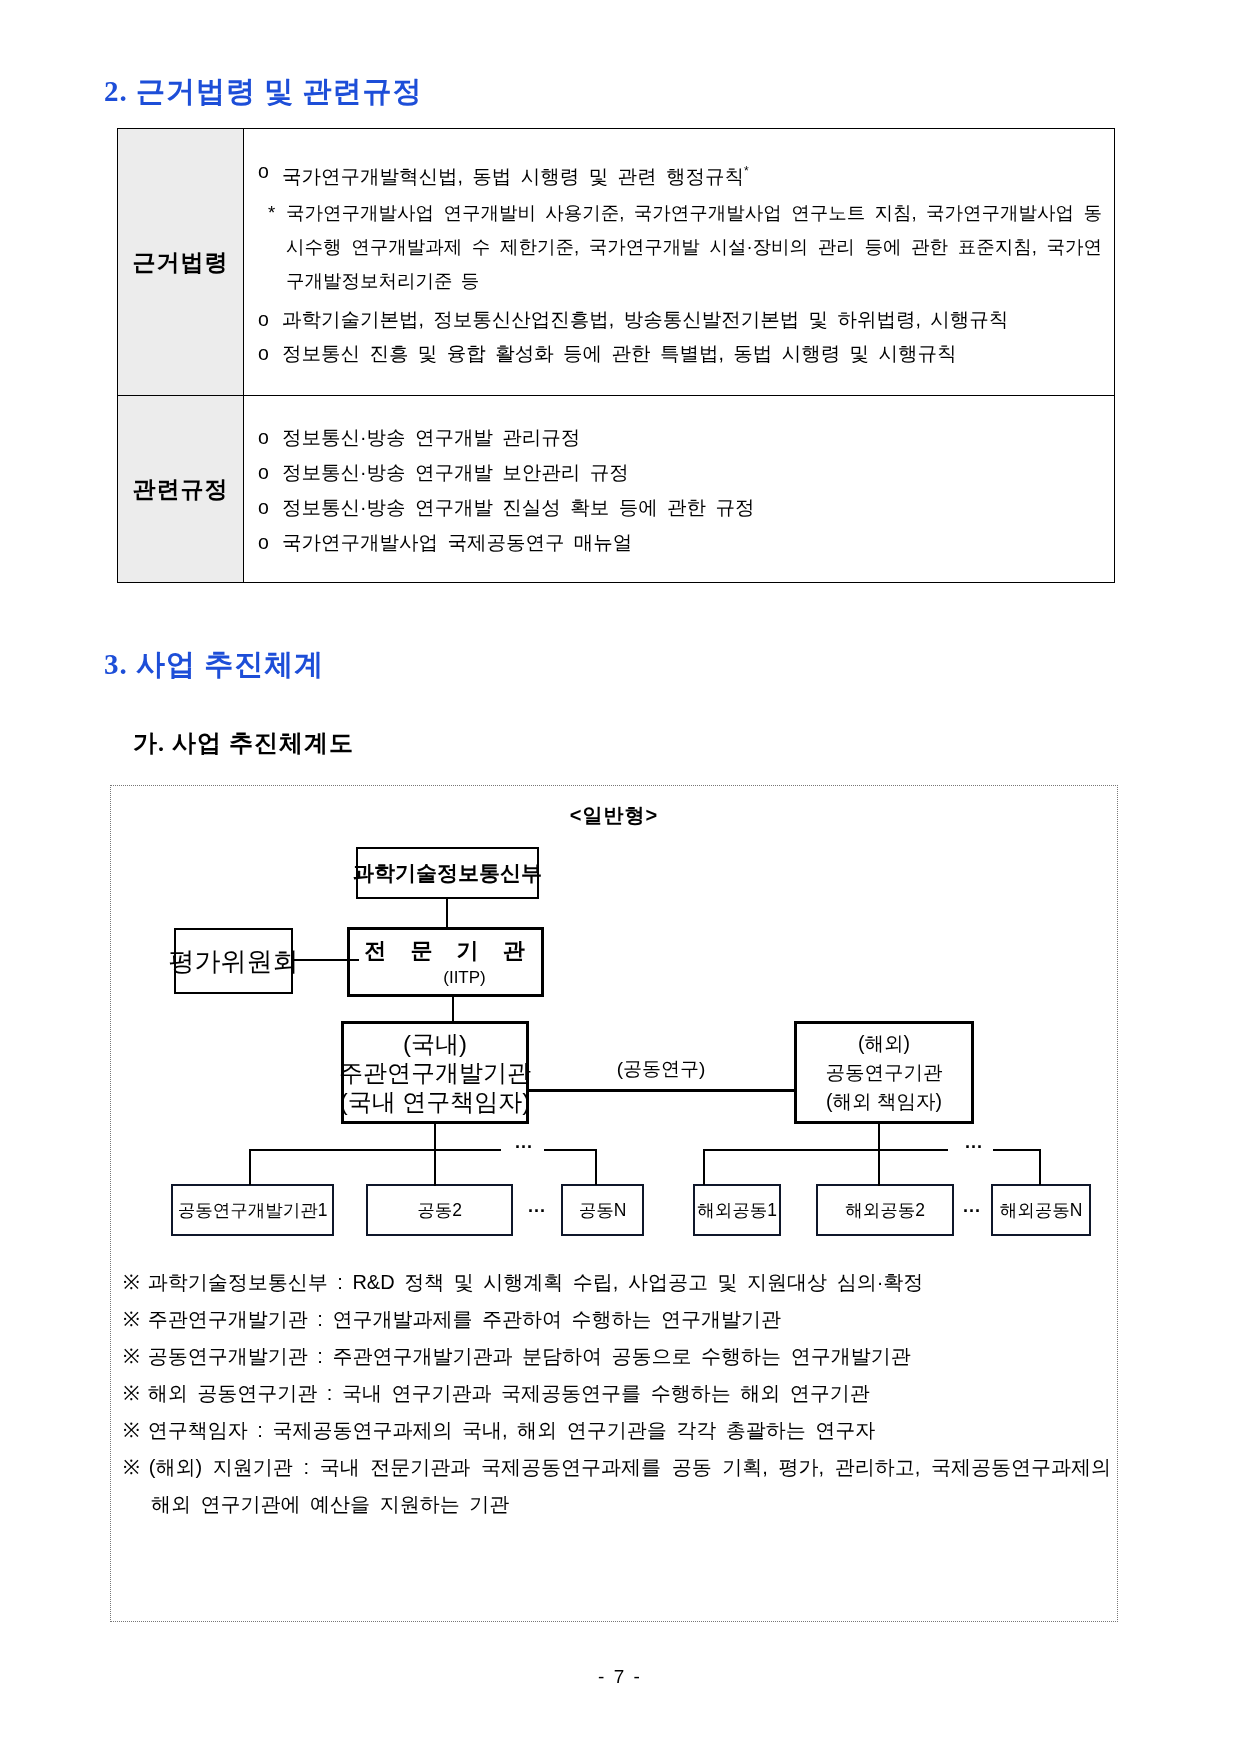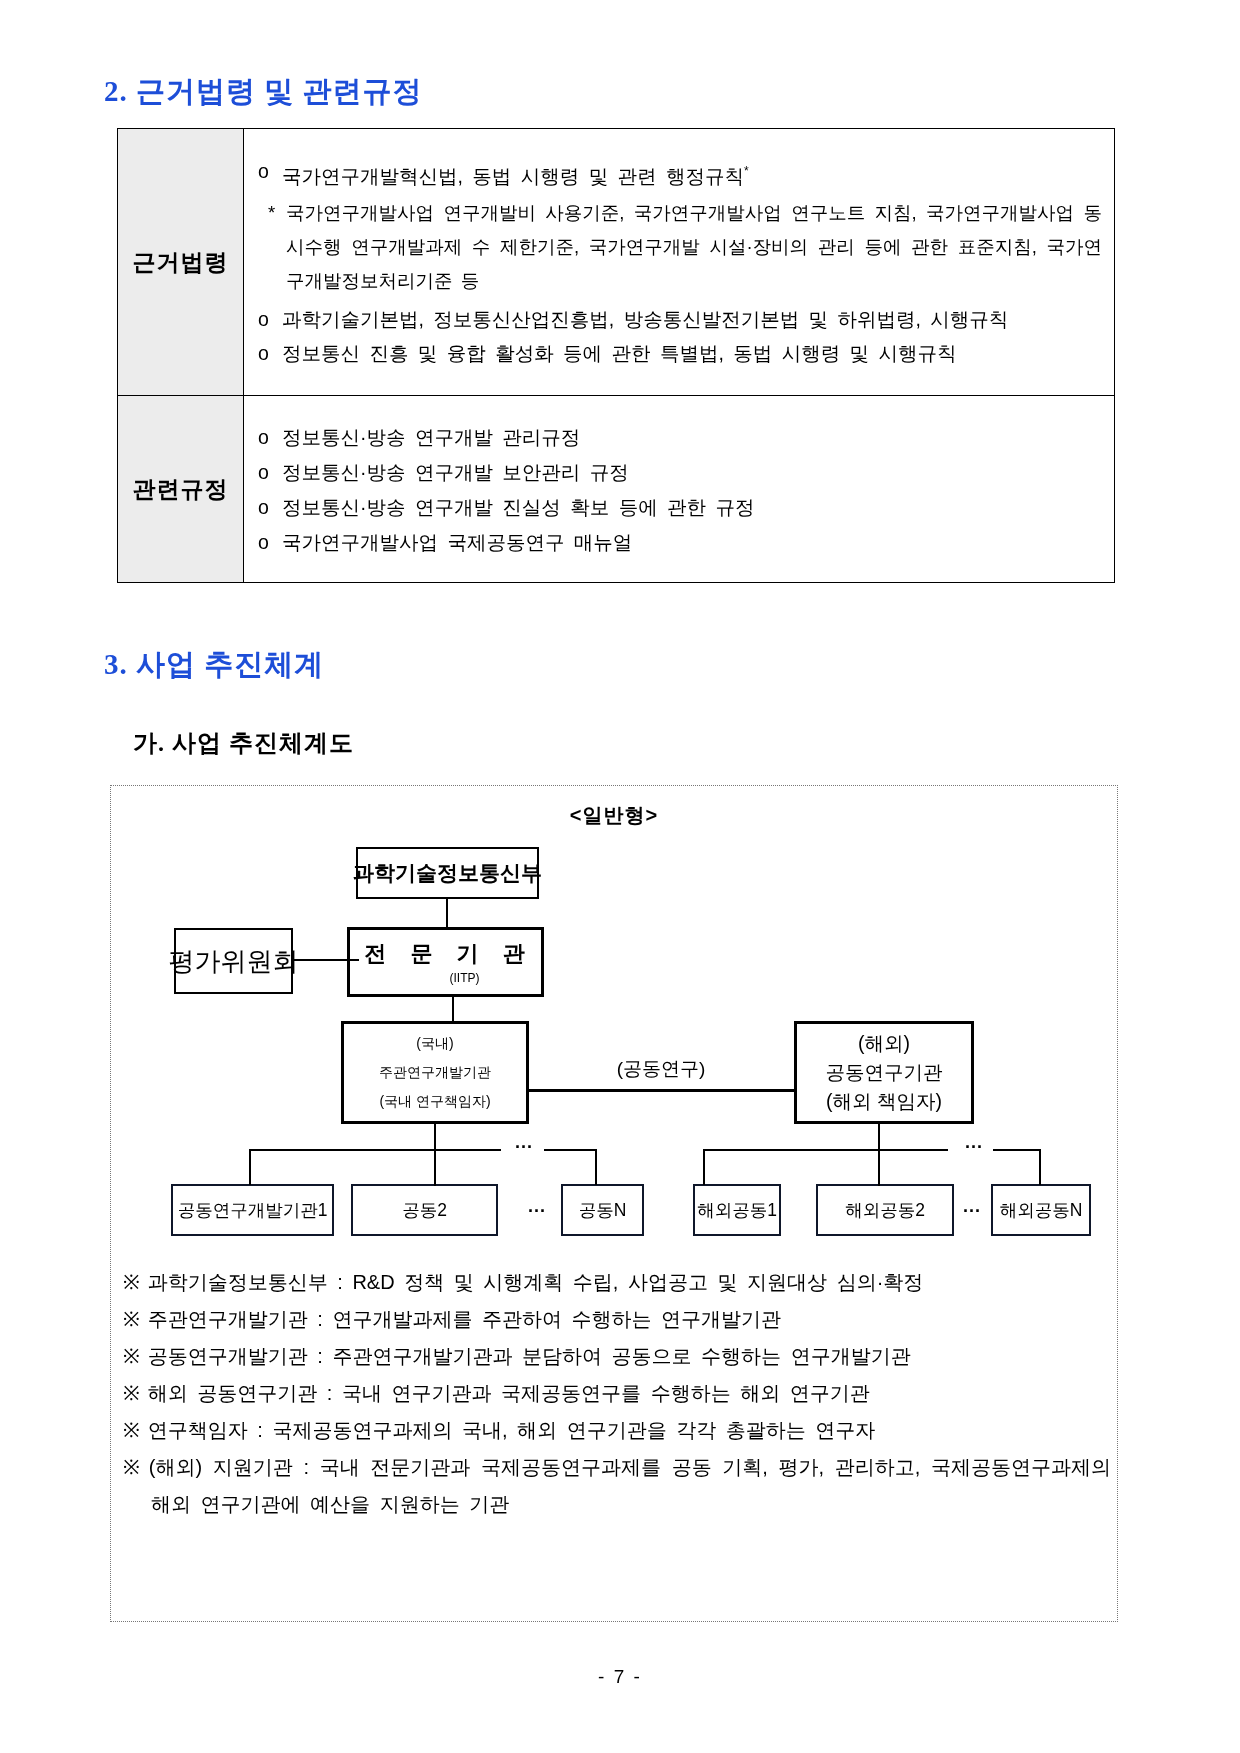--- a/index.html
+++ b/index.html
@@ -55,30 +55,30 @@
   .node {
     position:absolute; background:#fff; border:2px solid #000;
     display:flex; flex-direction:column; align-items:center; justify-content:center;
     text-align:center; white-space:nowrap;
   }
   .thick { border-width:3px; }
   #n-ministry { left:245px; top:61px;  width:183px; height:52px; font-weight:bold; font-size:21px; border-width:2.5px; }
   #n-committee{ left:63px;  top:142px; width:119px; height:66px; font-size:26px; }
   #n-agency   { left:236px; top:141px; width:197px; height:70px; }
   #n-agency .nm { font-weight:bold; font-size:22px; word-spacing:14px; letter-spacing:2px; }
-  #n-agency .sb { font-size:12px; margin-top:2px;margin-left:38px; }
-  #n-domestic { left:230px; top:235px; width:188px; height:103px; font-size:14px; line-height:29px; }
+  #n-agency .sb { font-size:17px; margin-top:2px;margin-left:38px; }
+  #n-domestic { left:230px; top:235px; width:188px; height:103px; font-size:24px; line-height:29px; }
   #n-overseas { left:683px; top:235px; width:180px; height:103px; font-size:19.5px; line-height:29px; }
   .bnode {
     position:absolute; top:398px; height:52px; background:#fff; border:2px solid #0f172a;
     display:flex; align-items:center; justify-content:center;
     font-size:17.5px; white-space:nowrap; overflow:hidden;
   }
   #b1 { left:60px;  width:163px; }
-  #b2 { left:240px; width:147px; }
+  #b2 { left:255px; width:147px; }
   #b3 { left:450px; width:83px;  }
   #b4 { left:582px; width:88px;  }
   #b5 { left:705px; width:138px; }
   #b6 { left:880px; width:100px; }
   .ln { position:absolute; background:#000; }
   .joint-lbl {
     position:absolute; left:480px; top:270px; width:140px; text-align:center;
     font-size:19px; background:#fff;
   }
   .dots { position:absolute; width:40px; text-align:center; font-size:18px; font-weight:bold; letter-spacing:1px; }

